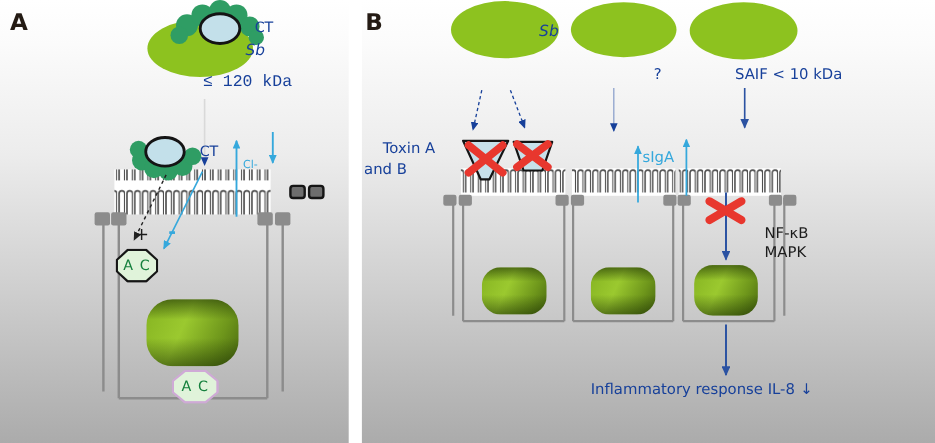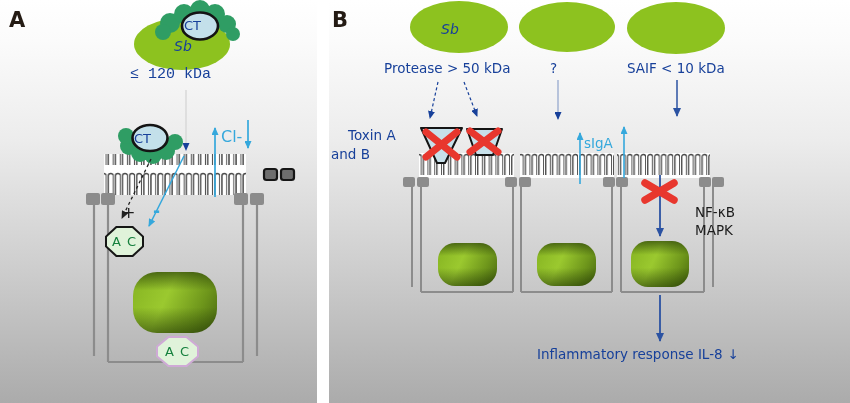--- a/index.html
+++ b/index.html
@@ -3,21 +3,21 @@
 <meta charset="utf-8">
 <style>
   html,body{margin:0;padding:0;background:#fff;}
   #fig{
     position:relative;width:850px;height:403px;overflow:hidden;
     font-family:"DejaVu Sans","Liberation Sans",sans-serif;
     background:linear-gradient(180deg,#ffffff 0%,#fbfbfb 10%,#ececec 35%,#cfcfcf 65%,#ababab 100%);
   }
   .abs{position:absolute;}
   .txt{position:absolute;color:#17409a;font-size:13.5px;line-height:1.2;white-space:nowrap;}
-  .center{text-align:left;}
+  .center{text-align:center;padding-left:40px;}
   .panel-letter{font-size:21px;font-weight:bold;color:#241b14;}
   .lblue{color:#35a8dc;}
   .blk{color:#1c1c1c;}
   .ital{font-style:italic;font-size:14px;}
   .divider{left:317px;top:0;width:12px;height:403px;background:#ffffff;}
   svg.overlay{position:absolute;left:0;top:0;}
   
   .oct{position:absolute;}
   .oct .rim,.oct .core{position:absolute;clip-path:polygon(28% 0%,72% 0%,100% 33%,100% 67%,72% 100%,28% 100%,0% 67%,0% 33%);}
   .oct .rim{inset:0;}
@@ -206,27 +206,26 @@
   <div class="oct" style="left:156px;top:336px;width:43px;height:31px;">
     <div class="rim rim-pink"></div>
     <div class="core">A C</div>
   </div>
 
   <div class="txt panel-letter" style="left:9px;top:8px;">A</div>
   <div class="txt center" style="left:184px;top:18px;width:32px;font-size:13px;">CT</div>
   <div class="txt center ital" style="left:174px;top:38px;width:36px;">Sb</div>
   <div class="txt center" style="left:130px;top:66px;width:110px;font-size:15px;font-family:Liberation Mono, monospace;">≤ 120 kDa</div>
   <div class="txt center" style="left:134px;top:131px;width:32px;font-size:13px;">CT</div>
-  <div class="txt lblue" style="left:221px;top:127px;font-size:16px;">Cl-</div>
+  <div class="txt lblue" style="left:221px;top:145px;font-size:10px;">Cl-</div>
   <div class="txt blk" style="left:122px;top:203px;font-size:16px;">+</div>
   <div class="txt lblue" style="left:153px;top:201px;font-size:17px;font-weight:bold;">-</div>
 
   <div class="txt panel-letter" style="left:332px;top:8px;">B</div>
   <div class="txt center ital" style="left:441px;top:21px;width:36px;">Sb</div>
-  <div class="txt center" style="left:384px;top:60px;width:138px;">Protease &gt; 50 kDa</div>
   <div class="txt center" style="left:550px;top:60px;width:16px;">?</div>
   <div class="txt center" style="left:627px;top:60px;width:100px;">SAIF &lt; 10 kDa</div>
   <div class="txt" style="left:348px;top:127px;">Toxin A</div>
   <div class="txt" style="left:331px;top:146px;">and B</div>
   <div class="txt lblue" style="left:584px;top:135px;">sIgA</div>
   <div class="txt blk" style="left:695px;top:204px;">NF-κB</div>
   <div class="txt blk" style="left:695px;top:222px;">MAPK</div>
   <div class="txt infl" style="left:537px;top:346px;">
     <span>Inflammatory response IL-8</span>
     <span>↓</span>

